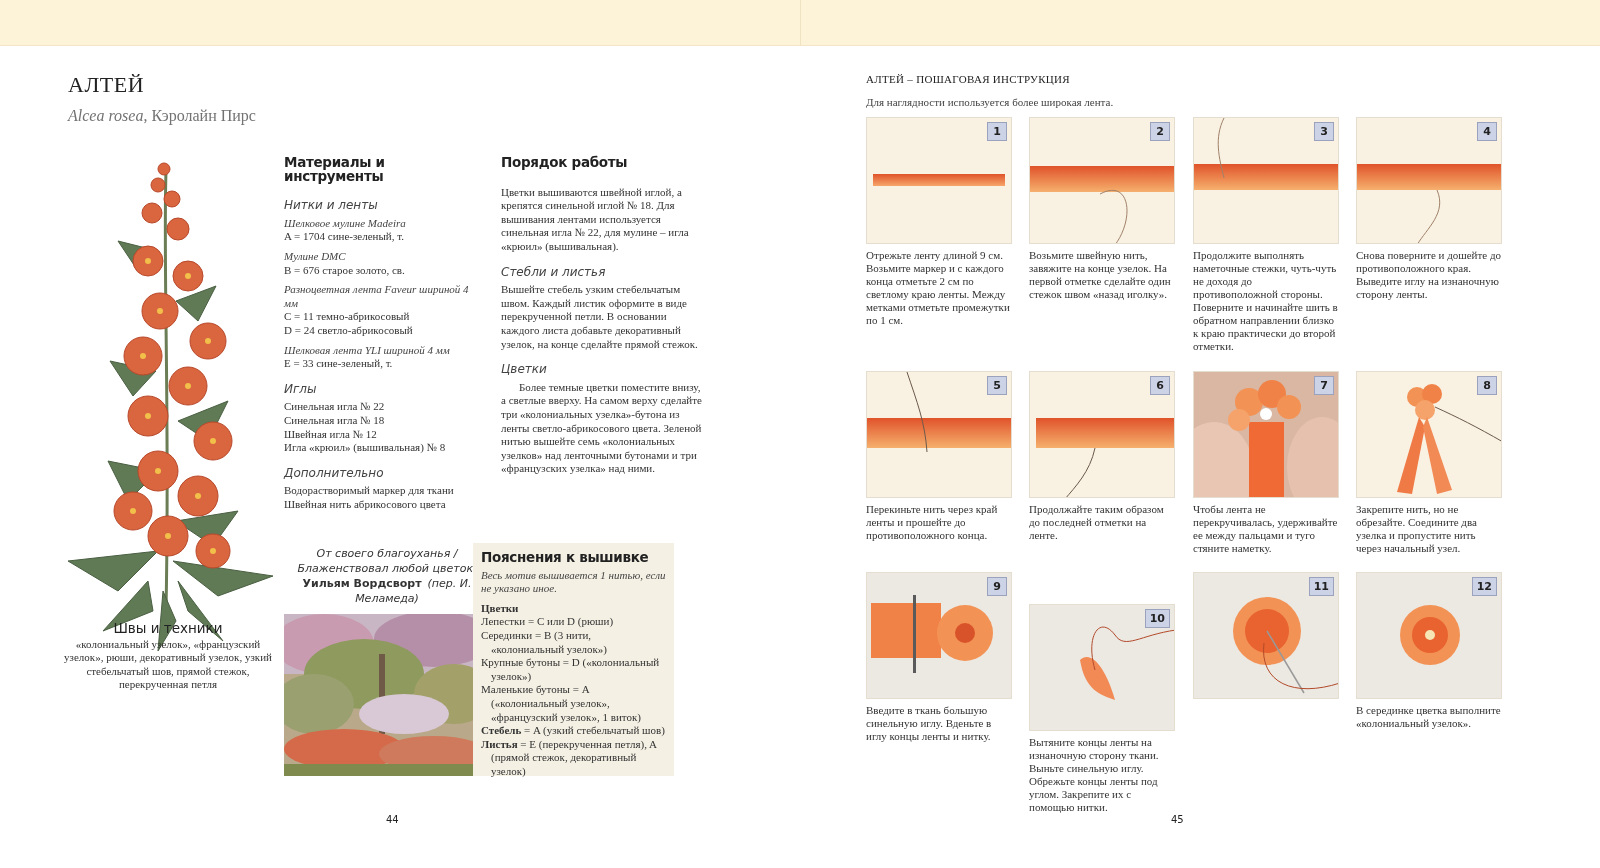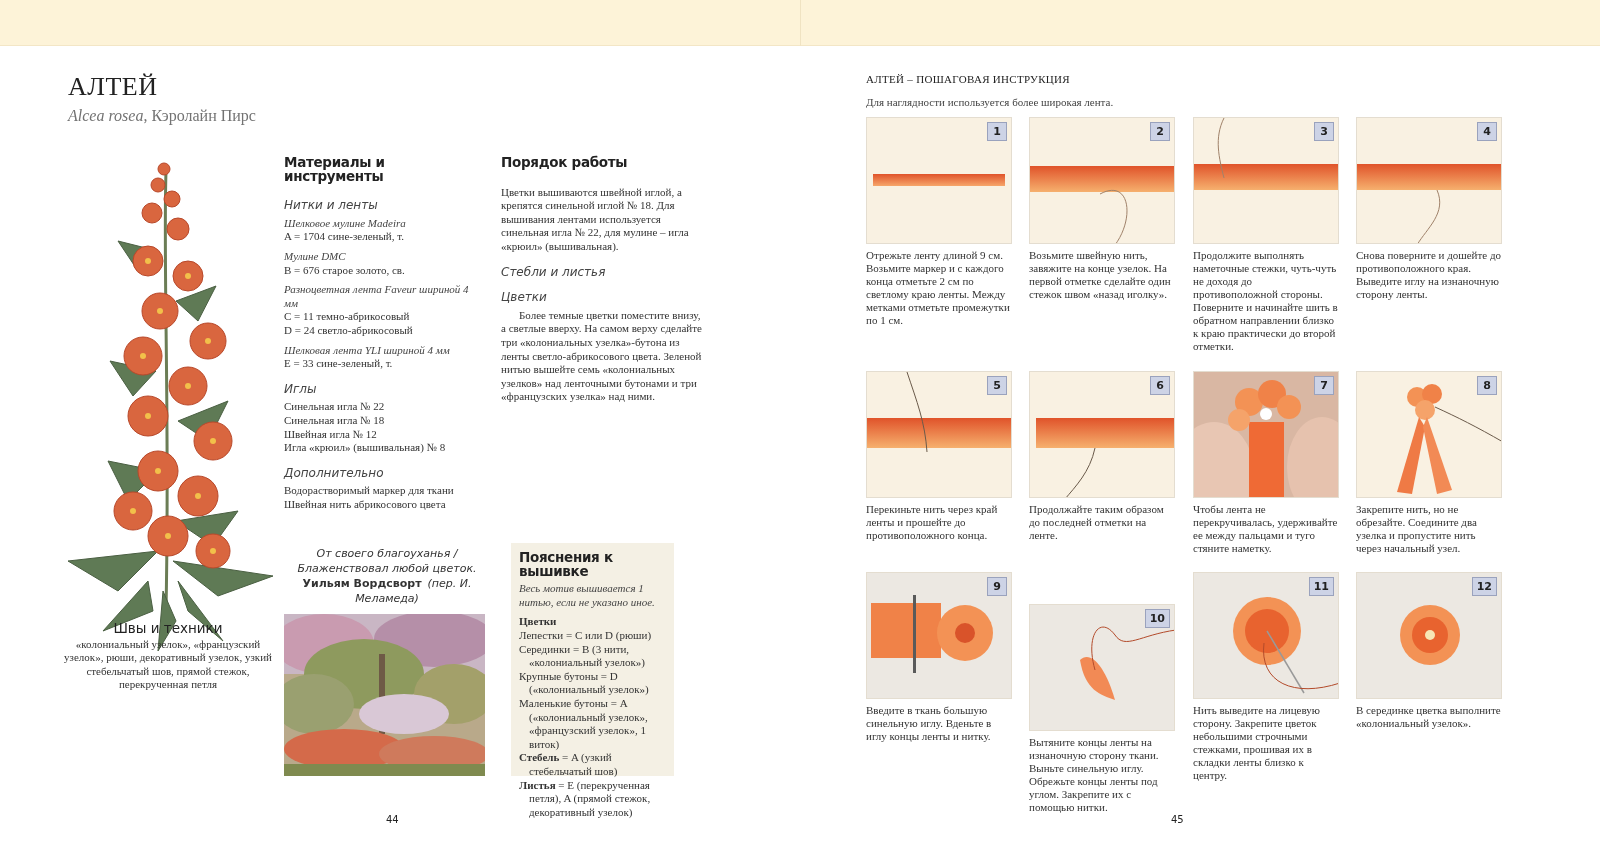--- a/index.html
+++ b/index.html
@@ -7,21 +7,21 @@
   body { position: relative; font-family: "DejaVu Serif", serif; color: #2b2b2b; }
 
   .top-band { position: absolute; left: 0; top: 0; width: 1600px; height: 46px; background: #fdf3d8; border-bottom: 1px solid #f3e6c6; }
   .top-band .gutter { position: absolute; left: 800px; top: 0; width: 1px; height: 46px; background: #f0e3c2; }
 
   .page { position: absolute; top: 46px; height: 822px; }
   .page-left { left: 0; width: 800px; }
   .page-right { left: 800px; width: 800px; }
 
   
-  .title-main { position: absolute; left: 68px; top: 26px; font-family: "Liberation Serif", serif; font-size: 26px; font-weight: normal; color: #222; letter-spacing: 0.5px; }
+  .title-main { position: absolute; left: 68px; top: 26px; font-family: "Liberation Serif", serif; font-size: 22px; font-weight: normal; color: #222; letter-spacing: 0.5px; }
   .subtitle { position: absolute; left: 68px; top: 61px; font-family: "Liberation Serif", serif; font-size: 16px; color: #737373; }
   .subtitle i { font-style: italic; }
 
   .flower-art { position: absolute; left: 48px; top: 105px; width: 235px; height: 510px; }
 
   .col { position: absolute; font-family: "Liberation Serif", serif; font-size: 11px; line-height: 13.6px; color: #333; }
   .col h3 { font-family: "DejaVu Sans", sans-serif; font-weight: bold; font-size: 13.5px; color: #222; margin-bottom: 16px; letter-spacing: -0.3px; }
   .col h4 { font-family: "DejaVu Sans", sans-serif; font-weight: normal; font-style: italic; font-size: 12px; color: #444; margin: 12px 0 4px; }
   .col .it { font-style: italic; color: #444; }
   .col p { margin-bottom: 0; }
@@ -34,21 +34,21 @@
   .techniques { position: absolute; left: 58px; top: 576px; width: 220px; text-align: center; font-family: "Liberation Serif", serif; font-size: 11px; line-height: 13.6px; color: #333; }
   .techniques .t-title { font-family: "DejaVu Sans", sans-serif; font-size: 13.5px; color: #222; margin-bottom: 2px; }
 
   .quote { position: absolute; left: 284px; top: 500px; width: 206px; text-align: center; font-family: "DejaVu Sans", sans-serif; font-size: 11px; line-height: 15px; color: #333; }
   .quote .q-text { font-style: italic; }
   .quote .q-author { font-weight: bold; font-style: normal; }
   .quote .q-tr { font-style: italic; margin-left: 6px; }
 
   .painting { position: absolute; left: 284px; top: 568px; width: 201px; height: 162px; overflow: hidden; }
 
-  .notes-box { position: absolute; left: 511px; top: 497px; width: 163px; height: 233px; background: #f4f0e4; padding: 8px 8px 0 8px; font-family: "Liberation Serif", serif; font-size: 11px; line-height: 13.6px; color: #333; }
+  .notes-box { position: absolute; left: 473px; top: 497px; width: 201px; height: 233px; background: #f4f0e4; padding: 8px 8px 0 8px; font-family: "Liberation Serif", serif; font-size: 11px; line-height: 13.6px; color: #333; }
   .notes-box h3 { font-family: "DejaVu Sans", sans-serif; font-weight: bold; font-size: 13.5px; color: #222; margin-bottom: 4px; letter-spacing: -0.3px; }
   .notes-box .intro { font-style: italic; color: #444; margin-bottom: 6px; }
   .notes-box .sec { font-weight: bold; }
   .notes-box .hang { padding-left: 10px; text-indent: -10px; }
   .notes-box b { font-weight: bold; }
 
   .page-num { position: absolute; top: 768px; font-family: "DejaVu Sans", sans-serif; font-size: 10px; color: #222; }
 
   
   .r-title { position: absolute; left: 66px; top: 27px; font-family: "Liberation Serif", serif; font-size: 11px; color: #222; letter-spacing: 0.3px; }
@@ -147,20 +147,21 @@
     <p>Игла «крюил» (вышивальная) № 8</p>
     <h4>Дополнительно</h4>
     <p>Водорастворимый маркер для ткани</p>
     <p>Швейная нить абрикосового цвета</p>
   </div>
 
   <div class="col procedure">
     <h3>Порядок работы</h3>
     <p>Цветки вышиваются швейной иглой, а крепятся синельной иглой № 18. Для вышивания лентами используется синельная игла № 22, для мулине – игла «крюил» (вышивальная).</p>
     <h4>Стебли и листья</h4>
+    <p>Вышейте стебель узким стебельчатым швом. Каждый листик оформите в виде перекрученной петли. В основании каждого листа добавьте декоративный узелок, на конце сделайте прямой стежок.</p>
     <h4>Цветки</h4>
     <p class="indent">Более темные цветки поместите внизу, а светлые вверху. На самом верху сделайте три «колониальных узелка»-бутона из ленты светло-абрикосового цвета. Зеленой нитью вышейте семь «колониальных узелков» над ленточными бутонами и три «французских узелка» над ними.</p>
   </div>
 
   <div class="quote">
     <div class="q-text">От своего благоуханья / Блаженствовал любой цветок.</div>
     <div>
       <span class="q-author">Уильям Вордсворт</span><span class="q-tr">(пер. И. Меламеда)</span>
     </div>
   </div>
@@ -375,21 +376,20 @@
     <div class="photo">
       <svg width="146" height="127" viewBox="0 0 146 127">
         <rect width="146" height="127" fill="#ece8e2"></rect>
         <circle cx="73" cy="58" r="34" fill="#f39255"></circle>
         <circle cx="73" cy="58" r="22" fill="#e8632f"></circle>
         <path d="M73 58 L 110 120" stroke="#999" stroke-width="1.5"></path>
         <path d="M70 70 C 65 110, 100 125, 146 110" stroke="#b34a2a" stroke-width="1" fill="none"></path>
       </svg>
       <div class="num">11</div>
     </div>
-    <div class="cap">Нить выведите на лицевую сторону. Закрепите цветок небольшими строчными стежками, прошивая их в складки ленты близко к центру.</div>
   </div>
 
   <div class="step" style="left:556px; top:526px;">
     <div class="photo">
       <svg width="146" height="127" viewBox="0 0 146 127">
         <rect width="146" height="127" fill="#ece8e2"></rect>
         <circle cx="73" cy="62" r="30" fill="#f39255"></circle>
         <circle cx="73" cy="62" r="18" fill="#e8632f"></circle>
         <circle cx="73" cy="62" r="5" fill="#f7e6b5"></circle>
       </svg>

